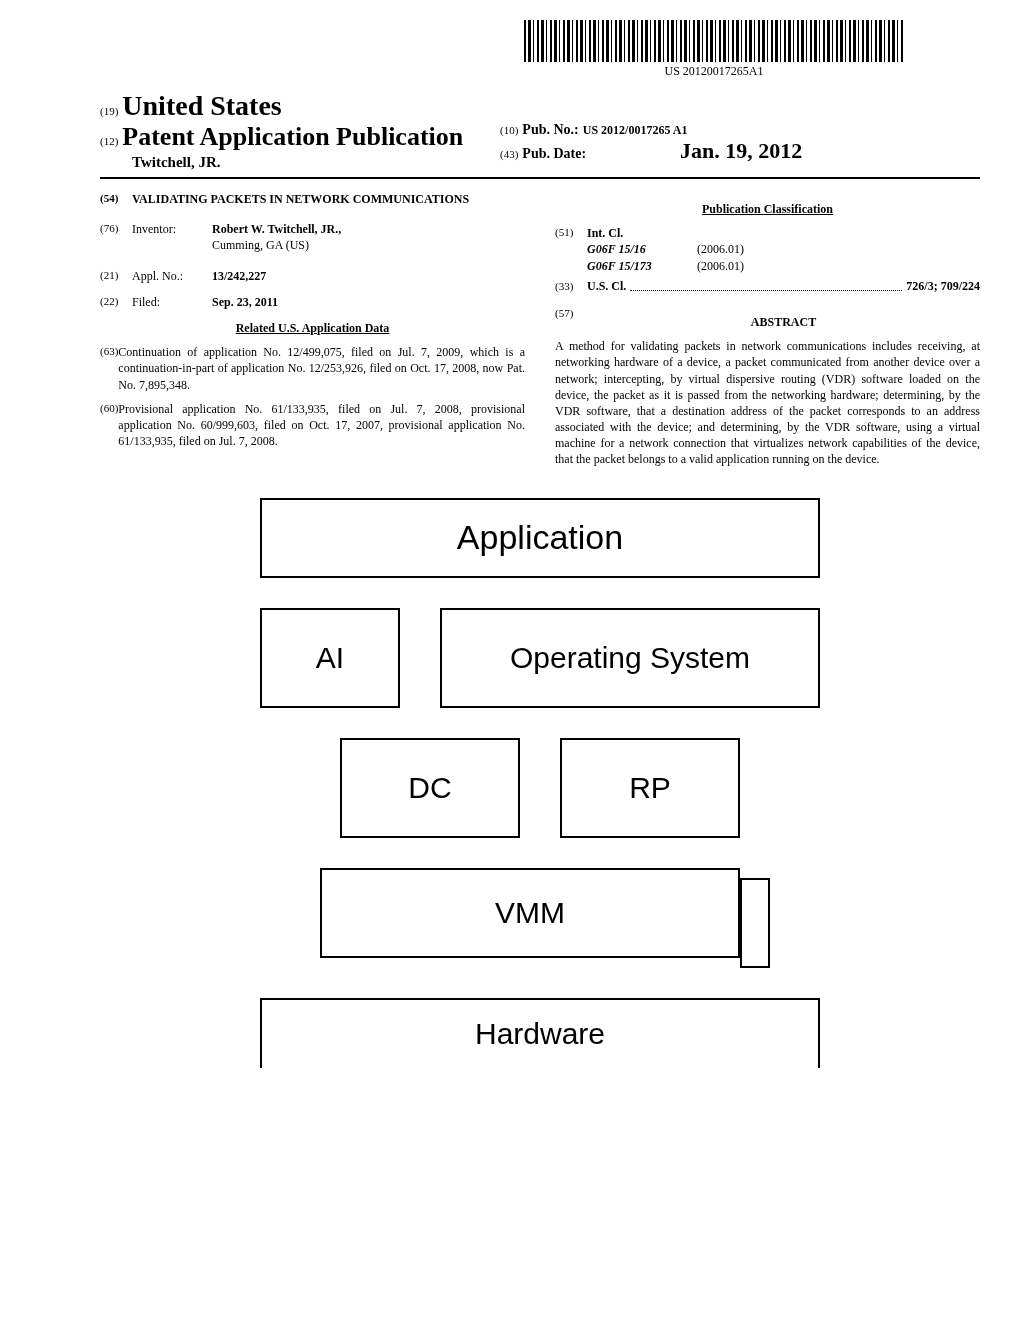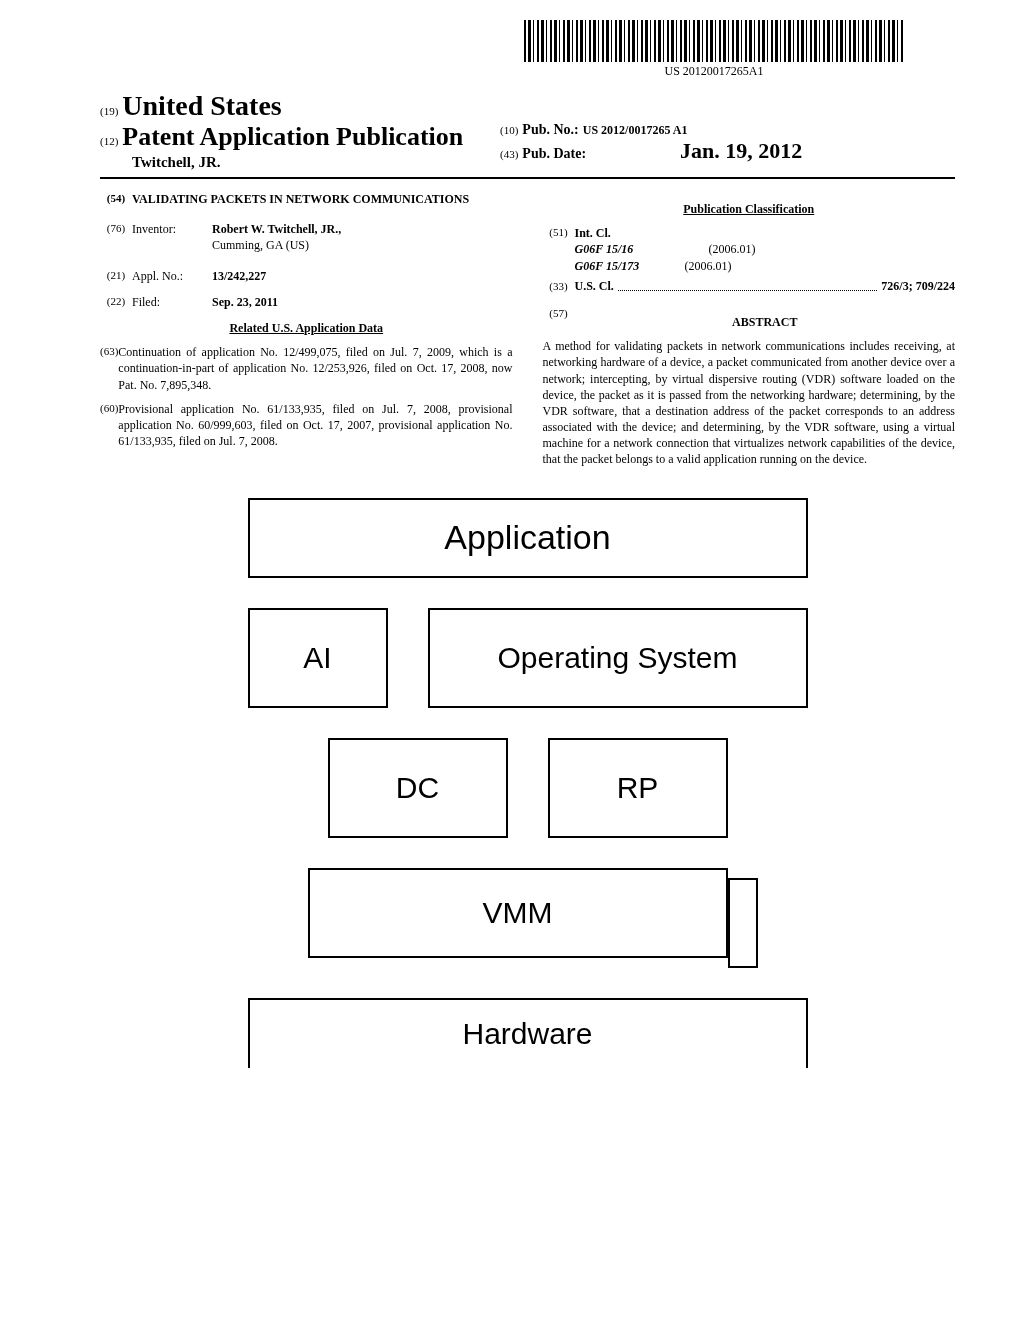--- a/index.html
+++ b/index.html
@@ -5,21 +5,21 @@
     * { box-sizing: border-box; margin: 0; padding: 0; }
     body {
       font-family: "Times New Roman", Times, serif;
       background: #fff;
       width: 1024px;
       height: 1320px;
       position: relative;
       color: #000;
     }
     .page {
-      padding: 30px 69px 20px 100px;
+      padding: 30px 44px 20px 100px;
     }
     .barcode-region {
       position: absolute;
       top: 20px;
       right: 120px;
       text-align: center;
     }
     .barcode {
       width: 380px;
       height: 42px;
@@ -51,21 +51,21 @@
     .pub-no-value { font-size: 12px; font-weight: bold; }
     .pub-date-value { font-size: 22px; font-weight: bold; }
     .columns {
       display: flex;
       gap: 30px;
       font-size: 12px;
       line-height: 1.35;
     }
     .col { flex: 1; }
     .field-row { display: flex; margin-bottom: 10px; }
-    .field-num { width: 32px; font-size: 11px; text-align: center; }
+    .field-num { width: 32px; font-size: 11px; }
     .field-label { width: 80px; }
     .field-value { font-weight: bold; }
     .title-54 { font-weight: bold; text-transform: uppercase; margin-bottom: 14px; display: flex; }
     .inventor-block { display: flex; margin-bottom: 14px; }
     .section-title { font-weight: bold; text-align: center; margin: 10px 0 8px 0; text-decoration: underline; }
     .para-hang { text-align: justify; margin-bottom: 8px; }
     .abstract-head { font-weight: bold; text-align: center; margin: 8px 0; }
     .abstract-text { text-align: justify; }
     .diagram {
       margin: 30px auto 0 auto;
@@ -172,21 +172,21 @@
       </div>
     </div>
 
     <div class="col">
       <div class="section-title">Publication Classification</div>
 
       <div style="display:flex;">
         <span class="field-num">(51)</span>
         <div style="flex:1;">
           <div style="font-weight:bold;">Int. Cl.</div>
-          <div style="display:flex;gap:24px;">
+          <div style="display:flex;">
             <span style="width:110px;font-weight:bold;font-style:italic;">G06F 15/16</span>
             <span>(2006.01)</span>
           </div>
           <div style="display:flex;">
             <span style="width:110px;font-weight:bold;font-style:italic;">G06F 15/173</span>
             <span>(2006.01)</span>
           </div>
         </div>
       </div>
 

